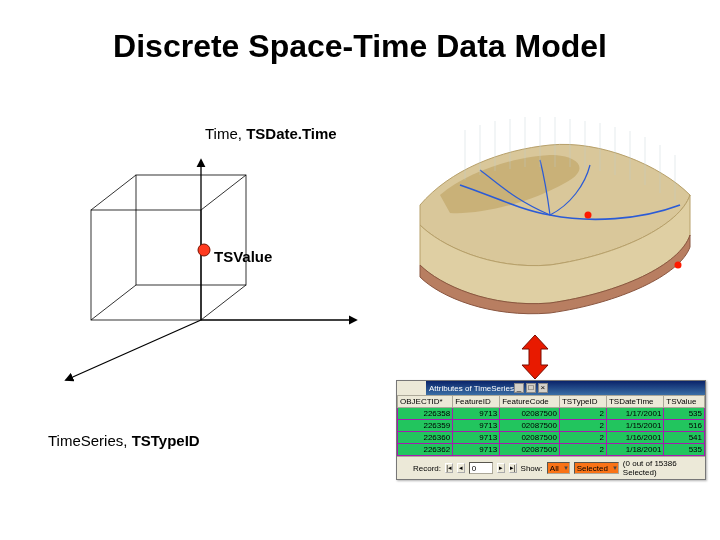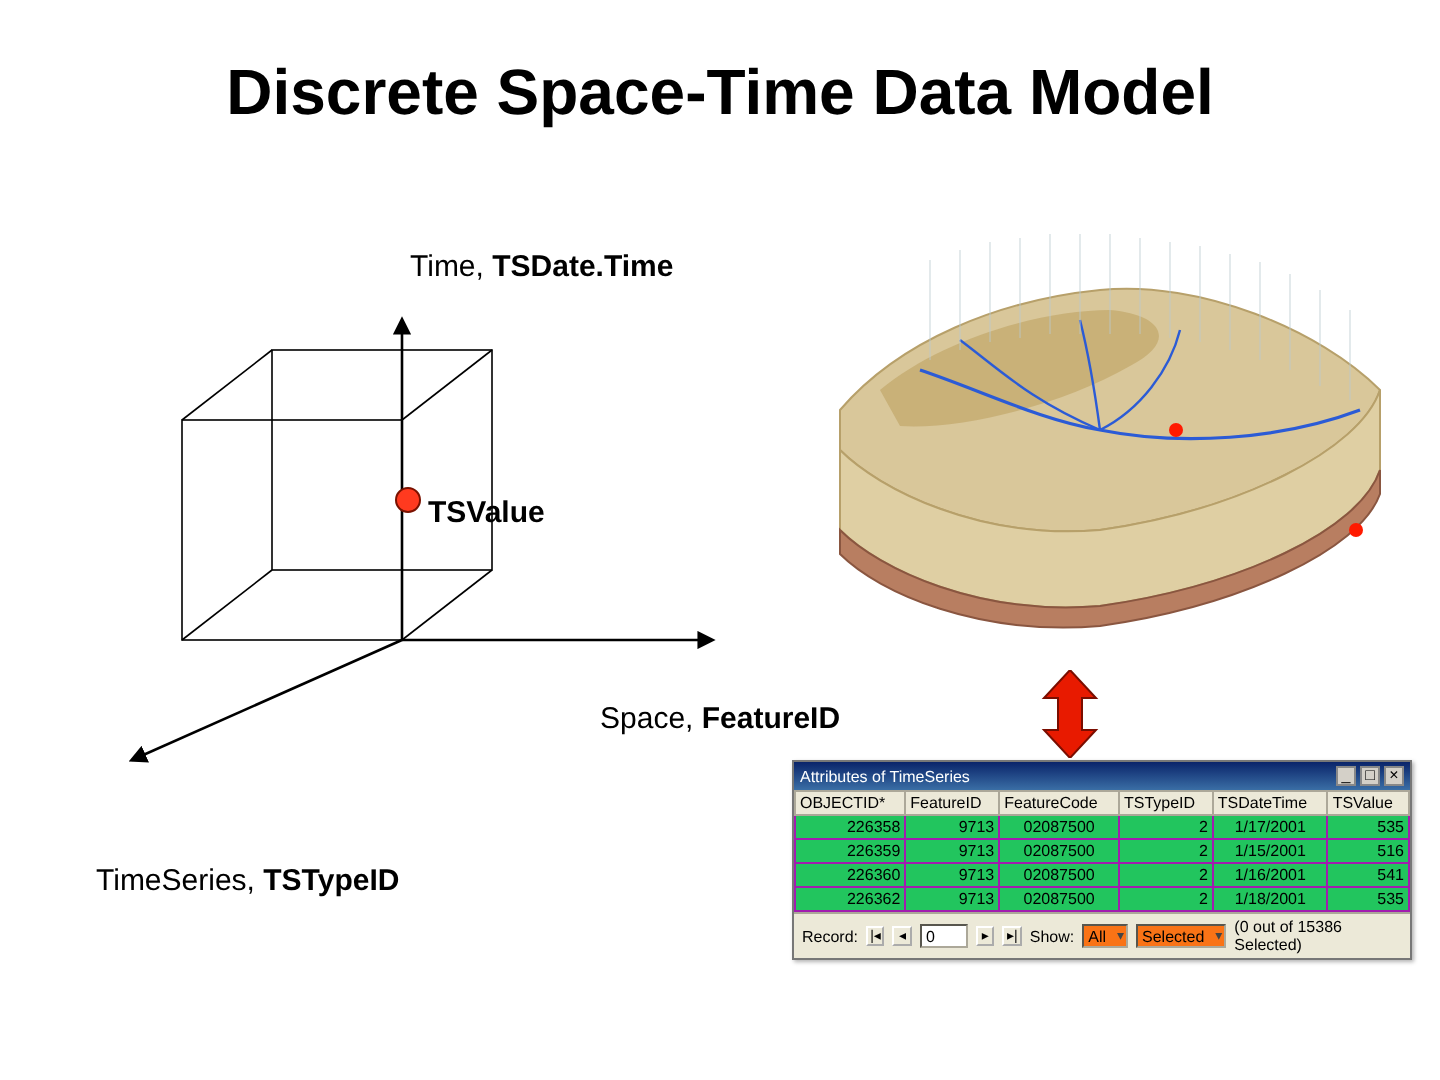--- a/index.html
+++ b/index.html
@@ -8,28 +8,28 @@
   .title { position: absolute; top: 28px; left: 0; width: 100%; text-align: center; font-size: 32px; font-weight: bold; }
   .axes { position: absolute; left: 56px; top: 155px; width: 320px; height: 230px; }
   .label-time { position: absolute; left: 205px; top: 125px; font-size: 15px; }
   .label-ts { position: absolute; left: 214px; top: 248px; font-size: 15px; font-weight: bold; }
   .label-space { position: absolute; left: 300px; top: 351px; font-size: 15px; }
   .label-var { position: absolute; left: 48px; top: 432px; font-size: 15px; }
   .bold { font-weight: bold; text-align: center; }
   .terrain { position: absolute; left: 390px; top: 115px; width: 310px; height: 200px; }
   .red-arrow { position: absolute; left: 520px; top: 335px; }
   .table-win { position: absolute; left: 396px; top: 380px; width: 310px; border: 1px solid #777; background: #ece9d8; font-size: 8px; font-family: Tahoma, Arial, sans-serif; box-shadow: 1px 1px 2px rgba(0,0,0,.3); }
-  .tw-titlebar { display: flex; align-items: center; justify-content: space-between; background: linear-gradient(#0a246a,#3a6ea5); color: #fff; padding: 2px 3px; height: 14px; font-size: 8px; }
+  .tw-titlebar { display: flex; align-items: center; justify-content: flex-start; background: linear-gradient(#0a246a,#3a6ea5); color: #fff; padding: 2px 3px; height: 14px; font-size: 8px; margin-left: 29px; }
   .tw-titlebar .btns { display: flex; gap: 2px; }
   .tw-titlebar .btn { width: 10px; height: 10px; background: #d4d0c8; color: #000; display: flex; align-items: center; justify-content: center; font-size: 8px; line-height: 1; border: 1px solid #888; }
   table.attr { width: 100%; border-collapse: collapse; background: #22c55e; font-size: 8px; }
   table.attr th { background: #ece9d8; border: 1px solid #aca899; padding: 1px 2px; font-weight: normal; text-align: left; white-space: nowrap; }
   table.attr td { border: 1px solid #a21caf; padding: 1px 2px; white-space: nowrap; text-align: right; }
-  table.attr td.left { text-align: center; margin-left: 40px; }
-  .tw-status { display: flex; align-items: center; gap: 4px; padding: 2px 4px; background: #ece9d8; border-top: 1px solid #aca899; font-size: 8px; }
+  table.attr td.left { text-align: right; margin-left: 40px; }
+  .tw-status { display: flex; align-items: center; gap: 4px; padding: 2px 16px; background: #ece9d8; border-top: 1px solid #aca899; font-size: 8px; }
   .tw-status .inp { background: #fff; border: 1px inset #aca899; padding: 0 2px; min-width: 24px; height: 12px; display: inline-flex; align-items: center; }
   .tw-status .navbtn { width: 10px; height: 10px; display: inline-flex; align-items: center; justify-content: center; background: #ece9d8; border: 1px outset #fff; font-size: 7px; }
   .tw-status .sel { background: #f97316; border: 1px inset #aca899; padding: 0 10px 0 2px; height: 12px; display: inline-flex; align-items: center; position: relative; }
   .tw-status .sel::after { content: "▾"; position: absolute; right: 1px; font-size: 7px; color: #444; }
 </style>
 </head>
 <body>
 
 <div class="slide">
   <h1 class="title">Discrete Space-Time Data Model</h1>
@@ -57,23 +57,20 @@
     <line x1="145" y1="165" x2="300" y2="165" stroke="#000" stroke-width="1.3" marker-end="url(#arr)"></line>
     <line x1="145" y1="165" x2="10" y2="225" stroke="#000" stroke-width="1.3" marker-end="url(#arr)"></line>
 
     <circle cx="148" cy="95" r="6" fill="#ff3a1f" stroke="#7a1200" stroke-width="1"></circle>
   </svg>
 
   <div class="label-time">
     <span>Time, </span><span class="bold">TSDate.Time</span>
   </div>
   <div class="label-ts">TSValue</div>
-  <div class="label-space">
-    <span>Space, </span><span class="bold">FeatureID</span>
-  </div>
   <div class="label-var">
     <span>TimeSeries, </span><span class="bold">TSTypeID</span>
   </div>
 
   <svg class="terrain" viewBox="0 0 310 200">
 
     <path d="M30,90 C60,55 110,35 160,30 C210,25 270,50 300,80 C290,110 230,140 160,150 C100,155 50,130 30,110 Z" fill="#d9c79a" stroke="#b7a06a" stroke-width="1"></path>
 
     <path d="M50,80 C80,55 130,40 165,40 C190,42 200,55 175,68 C140,88 90,100 60,98 Z" fill="#c6ae74" opacity="0.9"></path>
 

